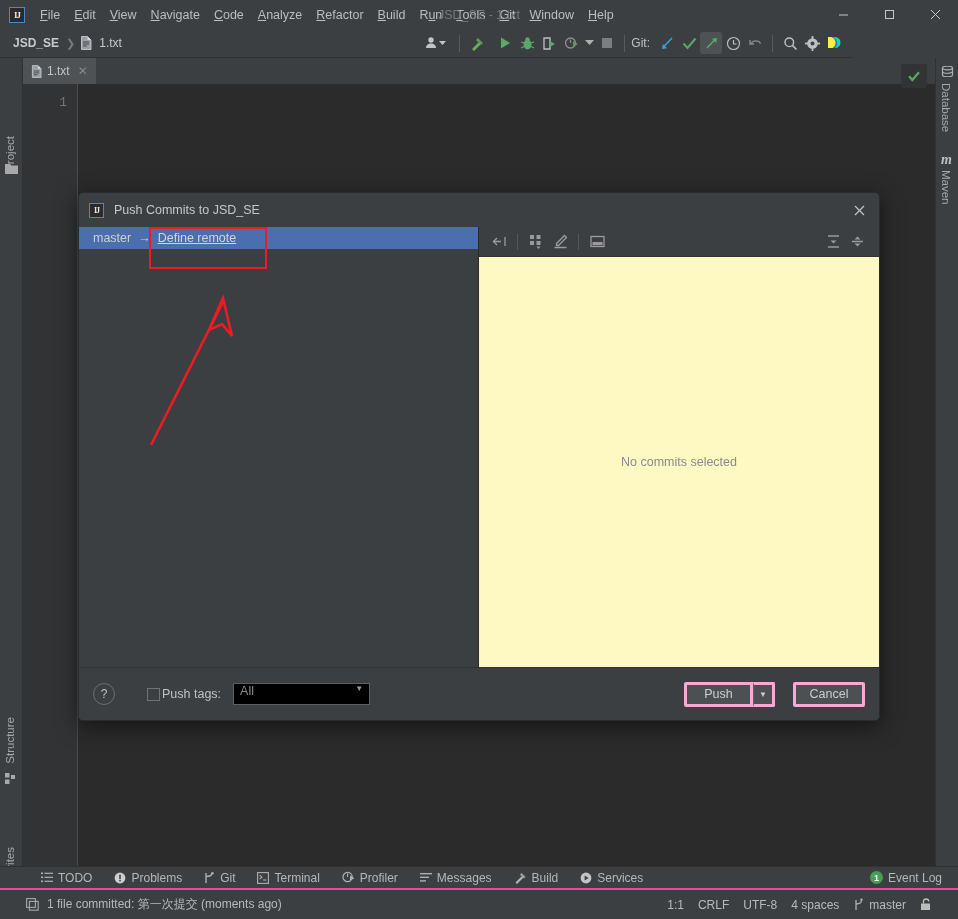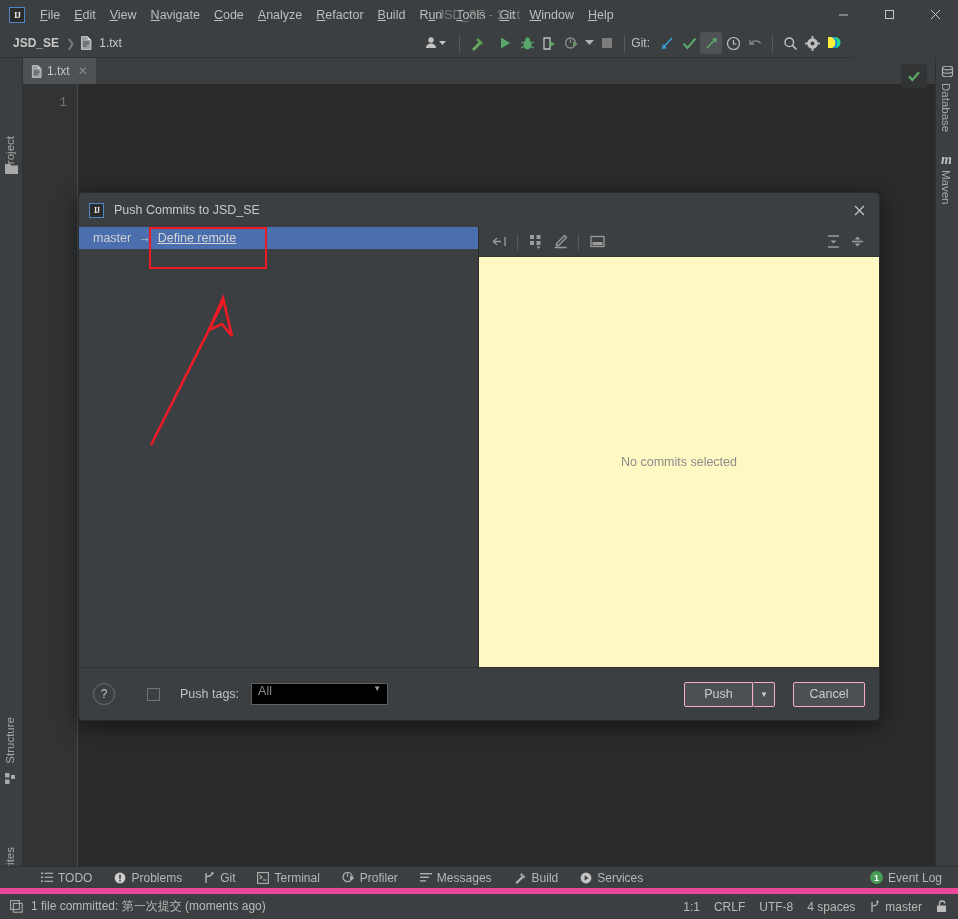--- a/index.html
+++ b/index.html
@@ -153,21 +153,21 @@
     color: #c0c0c0; font-size: 12px;
   }
   .cbx { width: 13px; height: 13px; border: 1px solid #6f7376; background: #3c3f41; }
   .chk-label { color: #c0c0c0; font-size: 12.5px; }
   .combo {
     width: 137px; height: 22px; border: 1px solid #5c6063; background: #000000;
     display: flex; padding: 0 6px; color: #8b8b8b; font-size: 12.5px;
   }
   .combo .caret { margin-left: auto; color: #9a9a9a; font-size: 8px; }
   .btn {
-    height: 25px; min-width: 72px; border: 1px solid #f9a8d4; background: #4c5052;
+    height: 25px; min-width: 72px; border: 3px solid #f9a8d4; background: #4c5052;
     color: #ccc; font-size: 12.5px; display: flex; align-items: center; justify-content: center;
     border-radius: 2px;
   }
   .split { display: flex; }
   .split .btn:first-child { border-top-right-radius: 0; border-bottom-right-radius: 0; }
   .split .arrowbtn {
     width: 22px; min-width: 22px; border-left: 1px solid #5e6265;
     border-top-left-radius: 0; border-bottom-left-radius: 0; font-size: 8px;
   }
 
@@ -184,22 +184,22 @@
     background: #3c3f41; display: flex; align-items: center; padding-left: 30px; gap: 0;
     border-top: 1px solid #2f3133;
   }
   .btab { display: flex; align-items: center; gap: 5px; padding: 0 11px; color: #b6b6b6; font-size: 12px; }
   .badge {
     width: 13px; height: 13px; border-radius: 50%; background: #499c54; color: #fff;
     font-size: 9px; display: flex; align-items: center; justify-content: center; font-weight: bold;
   }
   .statusbar {
     position: absolute; left: 0; bottom: 0; width: 958px; height: 31px;
-    background: #3c3f41; display: flex; align-items: center; padding: 0 10px; gap: 0;
-    border-top: 6px solid #ec4899;
+    background: #3c3f41; display: flex; align-items: center; padding: 0 26px; gap: 0;
+    border-top: 2px solid #ec4899;
   }
   .status-msg { color: #b9b9b9; font-size: 12px; }
   .status-right { margin-left: auto; display: flex; align-items: center; gap: 14px; color: #b9b9b9; font-size: 12px; }
   svg { display: block; }
 </style>
 </head>
 <body>
 
 <div id="app">
 
@@ -513,21 +513,21 @@
               <path d="M7.5 12.5l-3-3h6z" fill="#9b9b9b"></path>
             </svg>
           </div>
         </div>
         <div class="commit-pane">No commits selected</div>
       </div>
     </div>
 
     <div class="dlg-foot">
       <div class="help-btn">?</div>
-      <div style="display:flex;align-items:center;gap:20px;margin-left:20px">
+      <div style="display:flex;align-items:center;gap:2px;margin-left:20px">
         <div class="cbx"></div>
         <span class="chk-label">Push tags:</span>
       </div>
       <div class="combo">
         <span>All</span>
         <span class="caret">▼</span>
       </div>
       <div style="flex:1"></div>
       <div class="split">
         <div class="btn" style="min-width:69px">Push</div>

